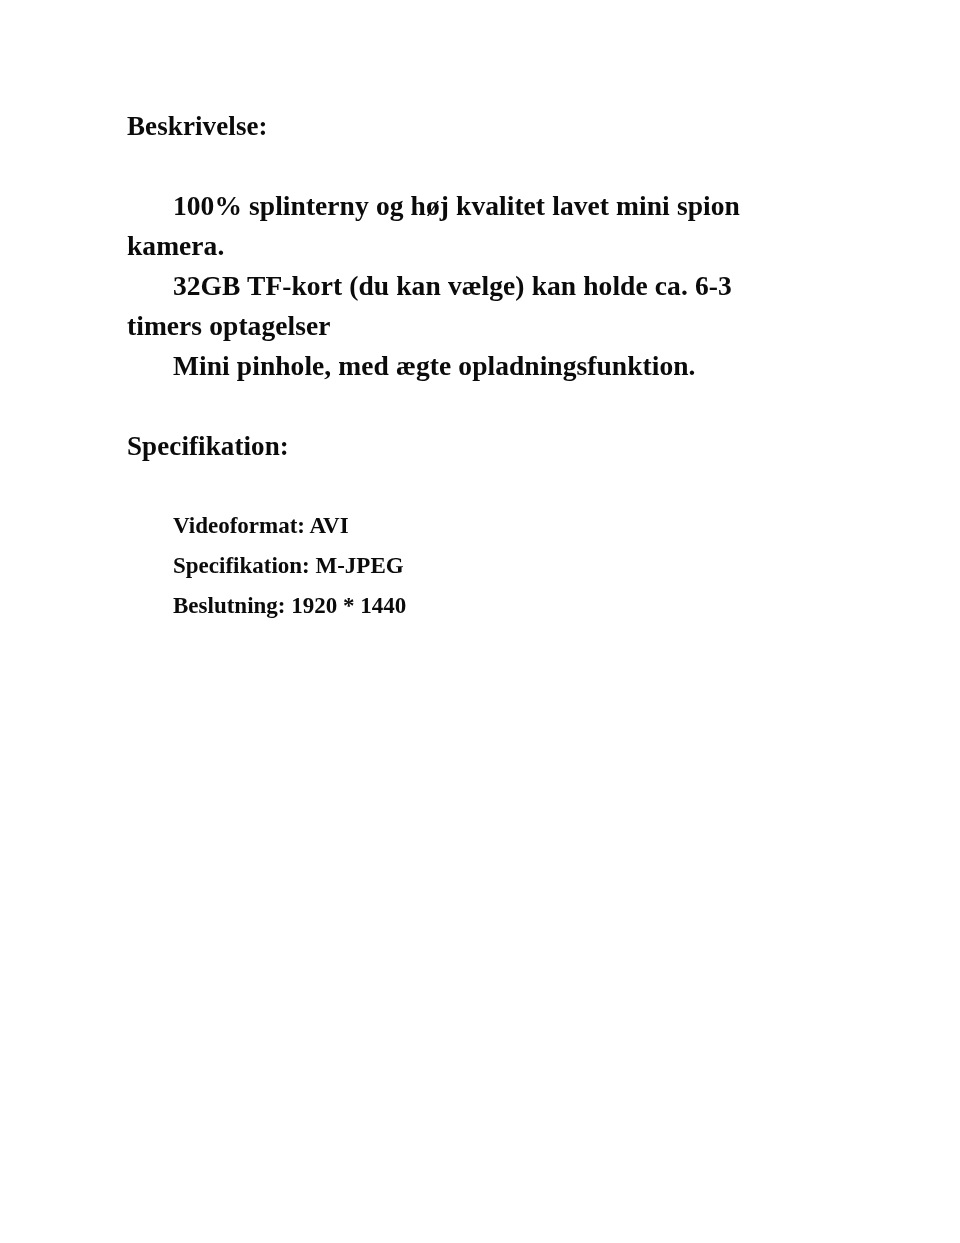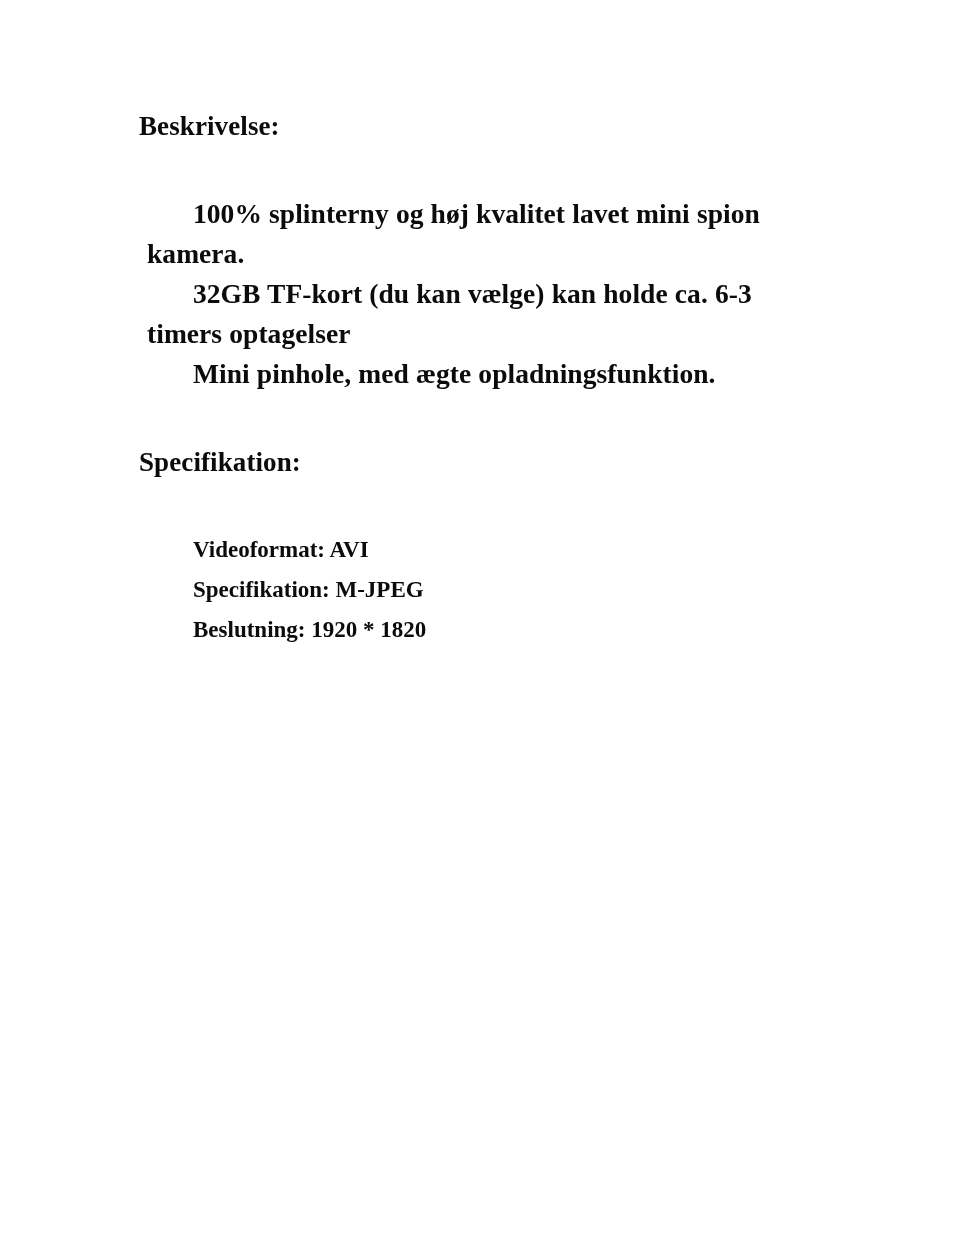--- a/index.html
+++ b/index.html
@@ -20,21 +20,21 @@
   .page {
     position: relative;
     width: 960px;
     height: 1243px;
     background: #ffffff;
     box-sizing: border-box;
   }
 
   .doc-body {
     position: absolute;
-    left: 139px;
+    left: 127px;
     top: 106px;
     width: 680px;
   }
 
   .section-heading {
     font-size: 27px;
     line-height: 40px;
     font-weight: bold;
     letter-spacing: 0.1px;
     margin: 0;
@@ -42,21 +42,21 @@
     white-space: pre;
   }
 
   .blank-line {
     height: 40px;
     line-height: 40px;
     font-size: 27px;
   }
 
   .para-block {
-    margin: 8px;
+    margin: 0;
   }
 
   .para {
     font-size: 27.5px;
     line-height: 40px;
     font-weight: bold;
     margin: 0;
     text-indent: 46px;
     text-align: left;
     word-spacing: 0.2px;
@@ -94,17 +94,17 @@
 
     <div class="blank-line">&nbsp;</div>
 
     <h2 class="section-heading">Specifikation:</h2>
 
     <div class="blank-line">&nbsp;</div>
 
     <div class="para-block">
       <p class="spec-line">Videoformat: AVI</p>
       <p class="spec-line">Specifikation: M-JPEG</p>
-      <p class="spec-line">Beslutning: 1920 * 1820</p>
+      <p class="spec-line">Beslutning: 1920 * 1440</p>
     </div>
 
   </div>
 </div>
 
 </body></html>

